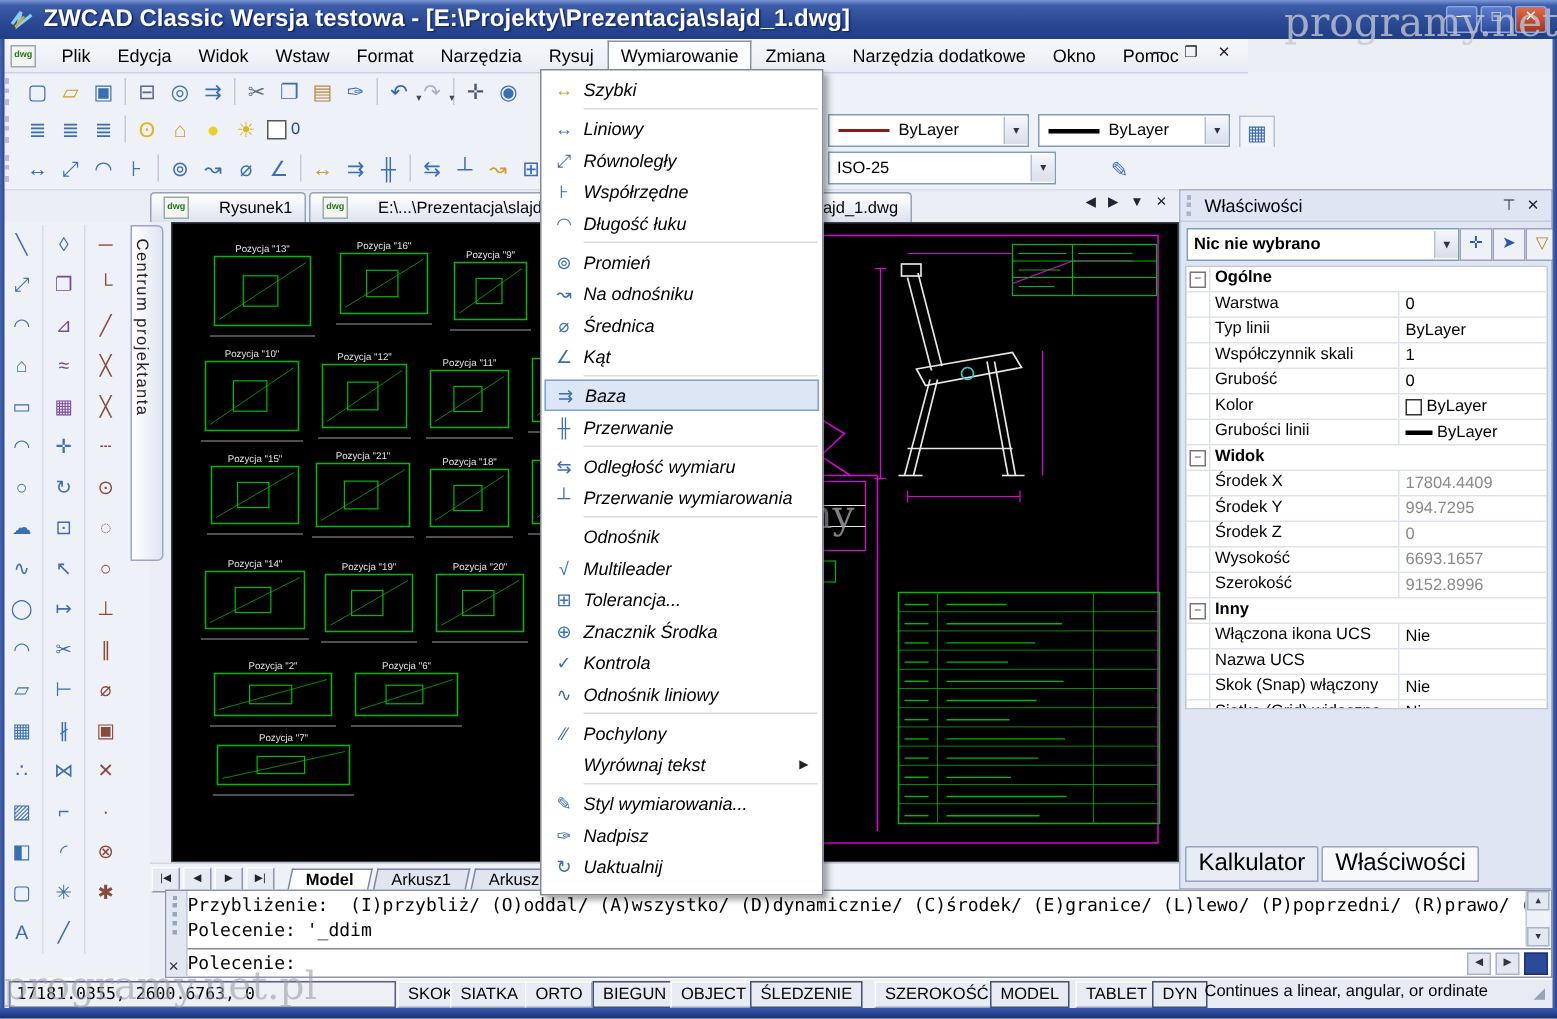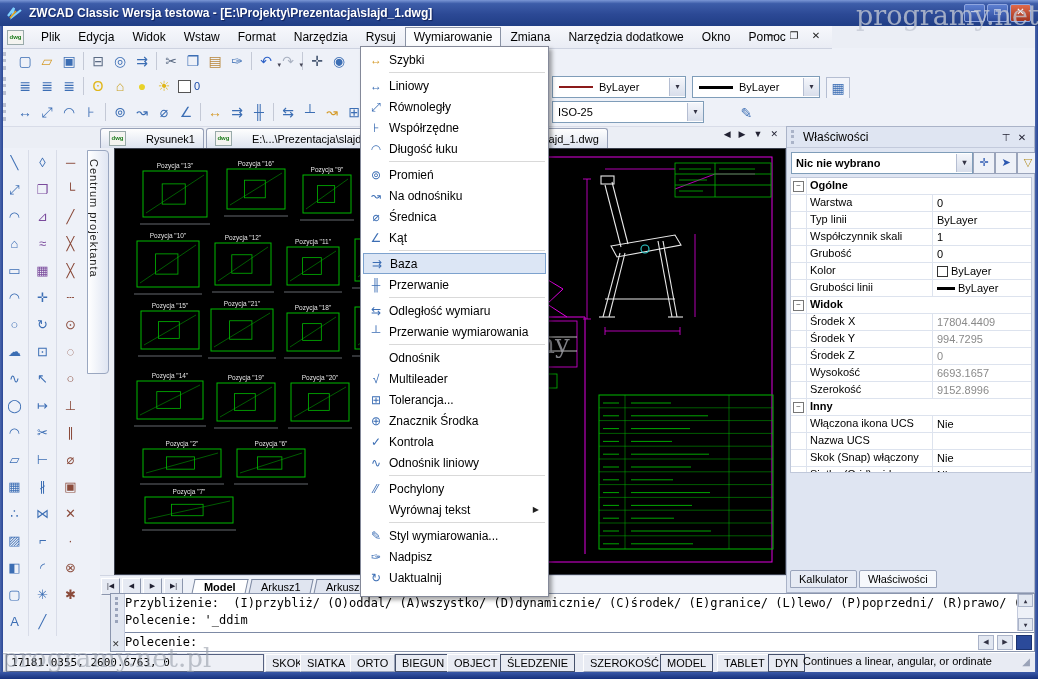--- a/index.html
+++ b/index.html
@@ -4,21 +4,21 @@
 <style>
   html,body{margin:0;padding:0;background:#555;}
   #app{position:relative;width:1038px;height:679px;overflow:hidden;background:#ebeef5;
        font-family:"Liberation Sans",sans-serif;font-size:12px;color:#000;}
   .abs{position:absolute;}
   
   .titlebar{left:0;top:0;width:1038px;height:26px;
     background:linear-gradient(180deg,#7b97d6 0%,#3d5da9 14%,#2c4995 55%,#203e86 100%);
     display:flex;align-items:center;color:#fff;z-index:10;}
   .tlogo{width:18px;height:16px;margin:0 5px 0 6px;}
-  .ttext{font-weight:bold;font-size:12px;text-shadow:1px 1px 1px #10225c;white-space:nowrap;}
+  .ttext{font-weight:bold;font-size:16px;text-shadow:1px 1px 1px #10225c;white-space:nowrap;}
   .tbtns{position:absolute;right:7px;top:4px;display:flex;gap:2px;}
   .tbtn{width:19px;height:16px;border:1px solid #8fa6e0;border-radius:2px;color:#fff;
     font-size:10px;line-height:14px;text-align:center;
     background:linear-gradient(180deg,#5d7fd0,#2c4a9c);}
   .tbtn.close{background:linear-gradient(180deg,#e06a4a,#a33420);}
   
   .menubar{left:0;top:26px;width:832px;height:22px;background:linear-gradient(#f7f8fc,#e9ecf4);
     border-bottom:1px solid #cdd2e0;display:flex;align-items:center;z-index:10;}
   .dwgic{display:inline-block;width:15px;height:13px;border:1px solid #9aa;background:#f4f4f0;
     color:#1a7a1a;font-size:6px;line-height:12px;text-align:center;font-weight:bold;}
@@ -89,29 +89,29 @@
   .pgut{width:15px;border-right:1px solid #dde3ee;text-align:center;font-size:8px;color:#444;}
   .plab{width:122px;border-right:1px solid #dde3ee;padding-left:3px;white-space:nowrap;overflow:hidden;}
   .pval{flex:1;padding-left:4px;white-space:nowrap;overflow:hidden;display:flex;align-items:center;gap:3px;}
   .prow.grp .plab{font-weight:bold;border-right:none;}
   .pval.dim{color:#8a8a8a;}
   .gutbox{display:inline-block;width:9px;height:9px;border:1px solid #777;line-height:7px;
     font-size:8px;margin-top:3px;background:#fff;}
   .csw{display:inline-block;width:9px;height:9px;background:#fff;border:1px solid #333;}
   .lwsw{display:inline-block;width:18px;height:3px;background:#000;}
   .ptabs{position:absolute;left:3px;bottom:4px;display:flex;gap:2px;}
-  .ptab{padding:2px 8px;font-size:11px;border:1px solid #9aa4bb;background:#e7ebf4;border-radius:2px 2px 0 0;}
+  .ptab{padding:2px 8px;font-size:16px;border:1px solid #9aa4bb;background:#e7ebf4;border-radius:2px 2px 0 0;}
   .ptab.on{background:#f6f8fc;}
   
   .dmenu{left:360px;top:46px;width:189px;height:551px;background:#fff;border:1px solid #848999;
     box-shadow:3px 3px 4px rgba(0,0,0,0.35);z-index:50;padding-top:2px;box-sizing:border-box;}
   .dmi{height:21px;display:flex;align-items:center;margin:0 2px;}
   .dmi.hl{background:#dce6f5;border:1px solid #7da2ce;height:19px;}
   .dmic{width:26px;text-align:center;font-size:12px;color:#3c6eb4;}
-  .dml{font-size:12px;white-space:nowrap;}
+  .dml{font-size:12px;white-space:nowrap;font-style:italic;}
   .dmsub{margin-left:auto;margin-right:7px;font-size:8px;color:#222;}
   .dmsep{height:1px;background:#d9d9d9;margin:2px 3px 2px 28px;}
   
   .cmd{left:110px;top:593px;width:925px;height:59px;background:#fff;border:1px solid #8a95ad;
     box-sizing:border-box;z-index:6;font-family:"DejaVu Sans Mono",monospace;font-size:12px;}
   .cgrip{position:absolute;left:0;top:0;width:13px;height:100%;background:#e2e7f1;
     border-right:1px solid #c3cadc;}
   .cgrip .dots{position:absolute;left:4px;top:3px;width:4px;height:26px;border-left:3px dotted #9aa4bb;}
   .cgrip .cx{position:absolute;left:1px;bottom:2px;font-size:9px;color:#333;font-family:"Liberation Sans",sans-serif;}
   .chist{position:absolute;left:14px;top:1px;right:17px;height:35px;overflow:hidden;}

